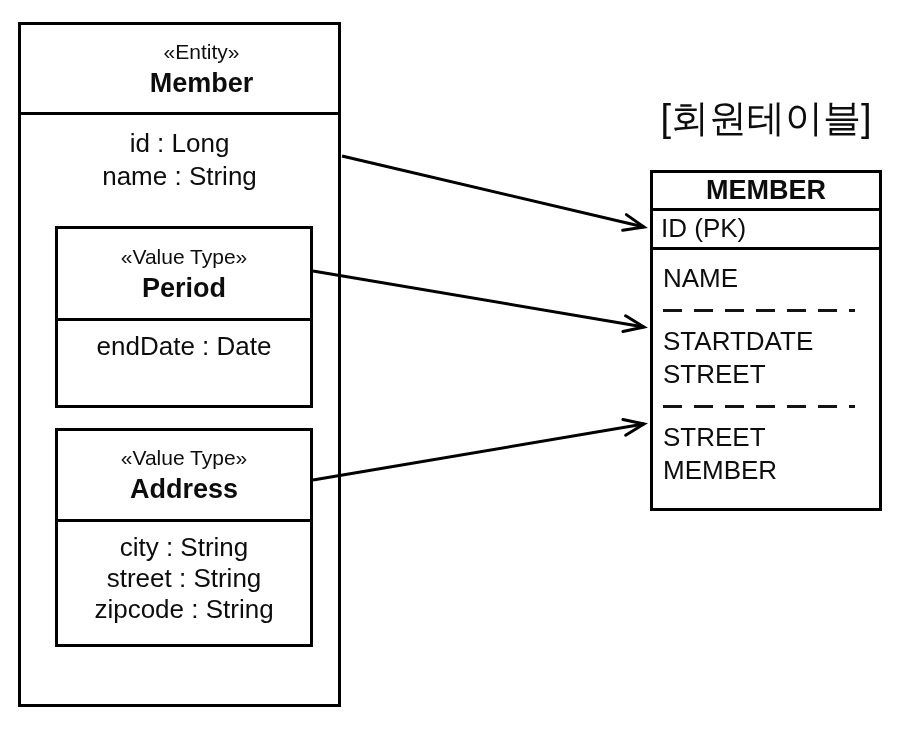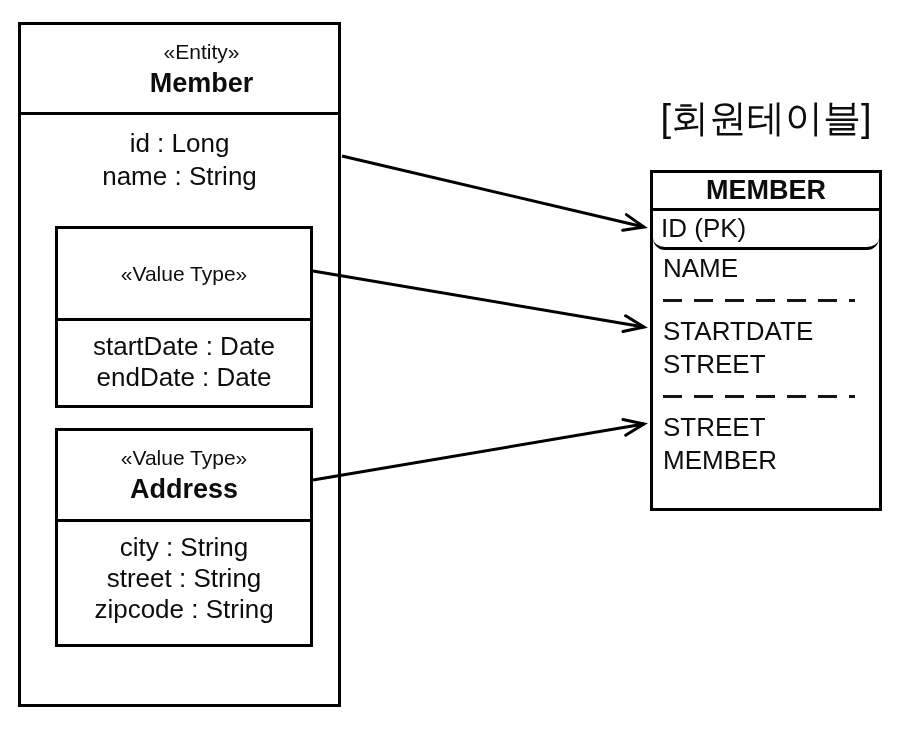--- a/index.html
+++ b/index.html
@@ -54,23 +54,22 @@
     height: 35px;
     border-bottom: 3px solid #000000;
     font-size: 27px; font-weight: bold;
     line-height: 35px; text-align: center;
   }
   .table-pk-row {
     height: 36px;
     border-bottom: 3px solid #000000;
     font-size: 26px; line-height: 35px;
     padding-left: 8px;
-    border-radius: 12px;
   }
-  .table-body { padding: 2px 0 0 10px; }
+  .table-body { padding: 12px 0 0 10px; }
   .t-row { font-size: 26px; line-height: 33px; height: 33px; }
   .sep { height: 30px; display: flex; align-items: center; }
   .sep .dash-line {
     display: block; height: 3px; width: 192px;
     background: repeating-linear-gradient(to right, #141414 0px 19px, transparent 19px 31px);
   }
 
   .arrow-layer {
     position: absolute;
     left: 0; top: 0; width: 905px; height: 734px;
@@ -90,23 +89,23 @@
     </div>
     <div class="attr-list">
       <div>id : Long</div>
       <div>name : String</div>
     </div>
   </div>
 
   <div class="box period-box">
     <div class="box-header">
       <div class="stereotype">«Value Type»</div>
+      <div class="box-title">Period</div>
     </div>
     <div class="attr-list vt-attrs">
-      <div>startDate : Date</div>
       <div>endDate : Date</div>
     </div>
   </div>
 
   <div class="box address-box">
     <div class="box-header">
       <div class="stereotype">«Value Type»</div>
       <div class="box-title">Address</div>
     </div>
     <div class="attr-list vt-attrs">

